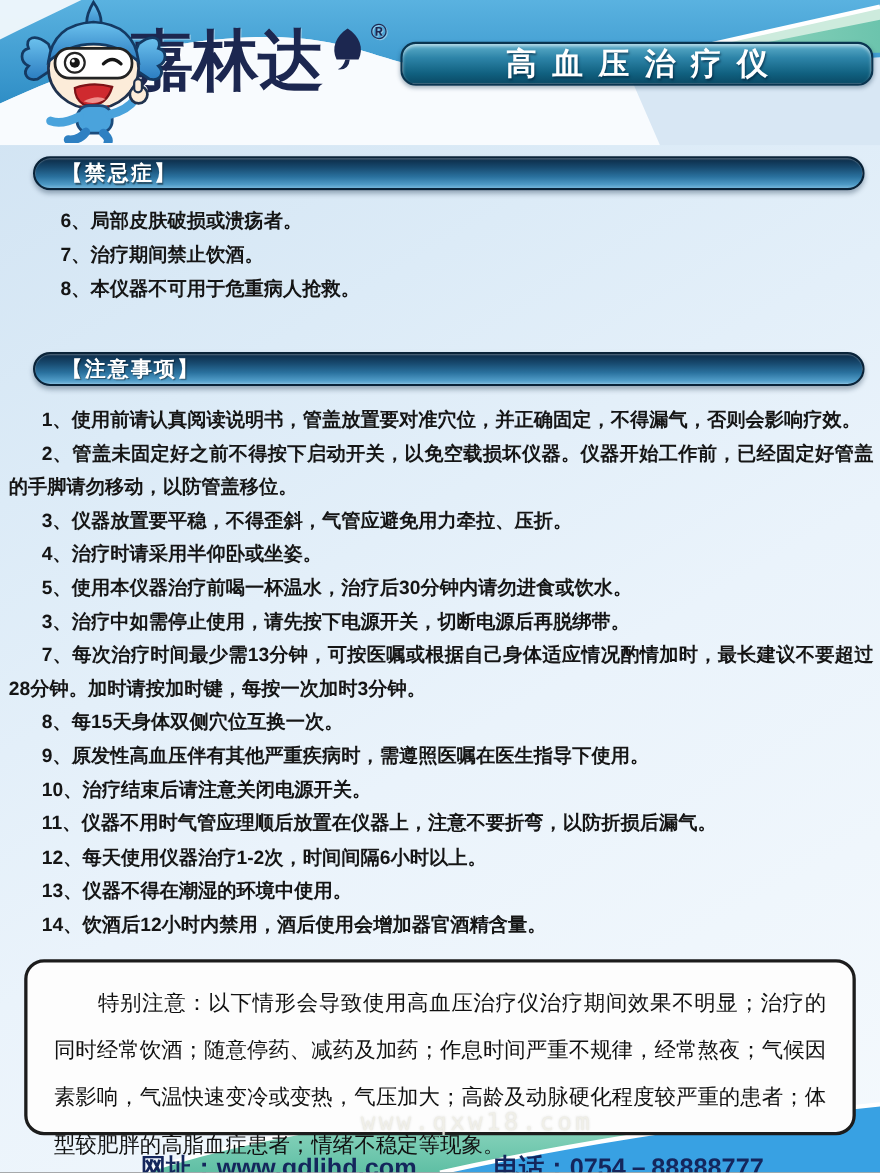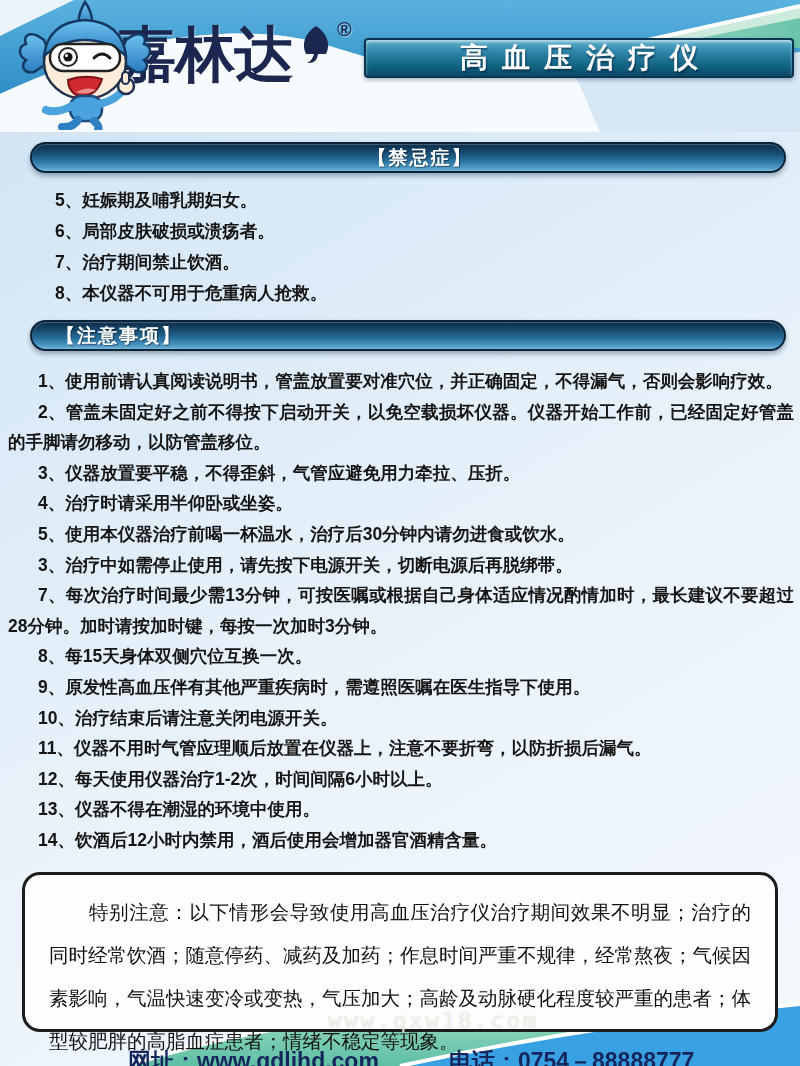--- a/index.html
+++ b/index.html
@@ -17,21 +17,21 @@
     position:absolute;top:22px;left:116px;z-index:3;
     display:flex;align-items:flex-start;
     color:#1c2750;font-weight:900;letter-spacing:-1px;
     text-shadow:1px 1px 0 rgba(255,255,255,.4);
   }
   .logo .zi{font-size:60px;line-height:66px;}
   .logo .leaf{margin:2px 2px 0 6px;}
   .logo .reg{font-size:20px;font-weight:700;margin:-4px 0 0 2px;}
   .pill-banner{
     position:absolute;top:38px;left:364px;width:430px;height:40px;z-index:2;
-    border-radius:4px;
+    border-radius:14px;
     background:linear-gradient(180deg,#5fb0cc 0%,#2d84a8 35%,#10607f 75%,#0a4a66 100%);
     border:2px solid #0a3550;
     box-shadow:inset 0 2px 3px rgba(255,255,255,.55),0 2px 4px rgba(0,40,70,.35);
     display:flex;align-items:center;justify-content:center;
   }
   .pill-banner span{
     color:#ffffff;font-family:"Liberation Serif","DejaVu Serif",serif;
     font-weight:700;font-size:28px;letter-spacing:14px;text-indent:14px;
     text-shadow:1px 2px 2px rgba(0,30,55,.6);white-space:nowrap;
   }
@@ -41,21 +41,21 @@
     position:absolute;left:30px;width:756px;height:31px;z-index:2;
     border-radius:16px;border:2px solid #0a2338;
     background:linear-gradient(180deg,#0c2a46 0%,#17496e 30%,#2a719e 62%,#4e9ac6 88%,#76b6da 100%);
     box-shadow:0 3px 5px rgba(10,35,60,.35),inset 0 1px 1px rgba(255,255,255,.25);
     display:flex;align-items:center;padding-left:24px;
   }
   .section-bar span{
     color:#fff;font-size:19px;font-weight:700;letter-spacing:2px;
     text-shadow:1px 1px 1px rgba(0,0,0,.45);
   }
-  #bar-contra{top:142px;justify-content:center;}
+  #bar-contra{top:142px;}
   #bar-precau{top:320px;}
   
   .contra-grid{
     position:absolute;top:185px;left:0;width:800px;z-index:2;
     padding-left:55px;display:grid;grid-template-columns:410px auto;
   }
   .contra-grid .col p{
     margin:0;height:31px;line-height:31px;
     font-size:17.5px;font-weight:700;color:#151515;white-space:nowrap;
   }
@@ -177,21 +177,20 @@
     <span>高血压治疗仪</span>
   </div>
 
   <div class="section-bar" id="bar-contra">
     <span>【禁忌症】</span>
   </div>
 
   <div class="contra-grid">
     <div class="col">
 
-    <p>5、妊娠期及哺乳期妇女。</p>
         <p>6、局部皮肤破损或溃疡者。</p>
         <p>7、治疗期间禁止饮酒。</p>
         <p>8、本仪器不可用于危重病人抢救。</p>
       </div>
   </div>
 
   <div class="section-bar" id="bar-precau">
     <span>【注意事项】</span>
   </div>
 

